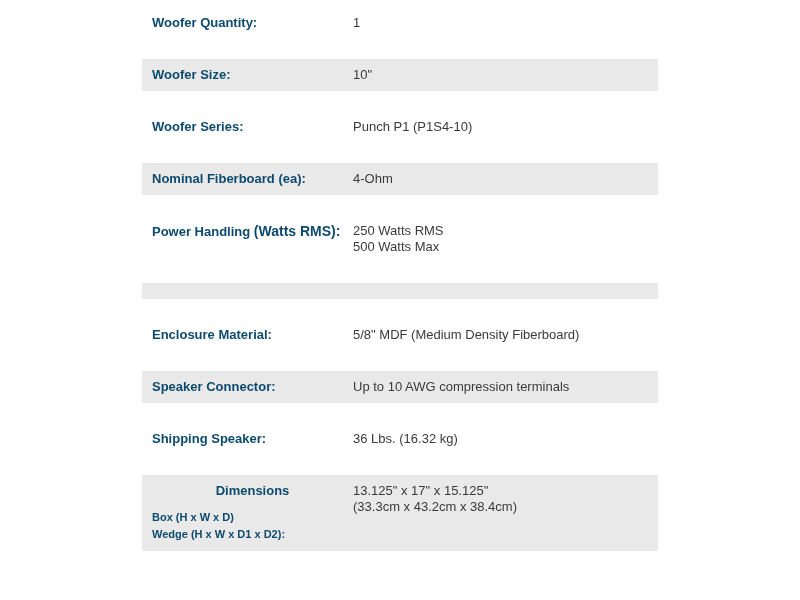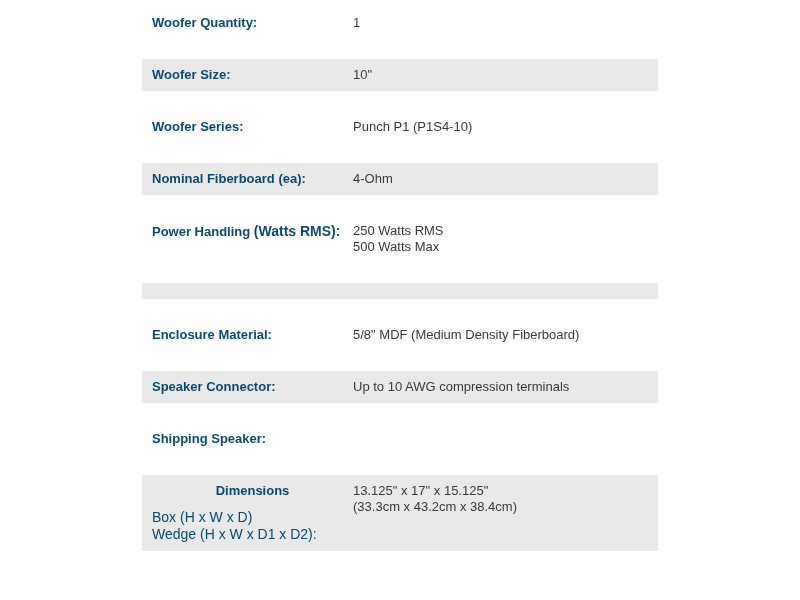--- a/index.html
+++ b/index.html
@@ -48,22 +48,22 @@
     font-weight: normal;
   }
   .value-line {
     min-height: 16px;
   }
   .label-suffix {
     font-size: 14px;
     font-weight: bold;
   }
   .sub-label {
-    font-size: 14px;
-    font-weight: normal;
+    font-size: 11px;
+    font-weight: bold;
     line-height: 17px;
   }
   .label-main {
     line-height: 16px;
     text-align: center;
   }
   .dims .label-main {
     margin-bottom: 10px;
   }
 </style>
@@ -124,20 +124,23 @@
 
     <div class="spec-row">
       <div class="col-label">Speaker Connector:</div>
       <div class="col-value">
         <div class="value-line">Up to 10 AWG compression terminals</div>
       </div>
     </div>
 
     <div class="spec-row">
       <div class="col-label">Shipping Speaker:</div>
+      <div class="col-value">
+        <div class="value-line">36 Lbs. (16.32 kg)</div>
+      </div>
     </div>
 
     <div class="spec-row dims">
       <div class="col-label">
         <div class="label-main">Dimensions</div>
         <div class="sub-label">Box (H x W x D)</div>
         <div class="sub-label">Wedge (H x W x D1 x D2):</div>
       </div>
       <div class="col-value">
         <div class="value-line">13.125" x 17" x 15.125"</div>

